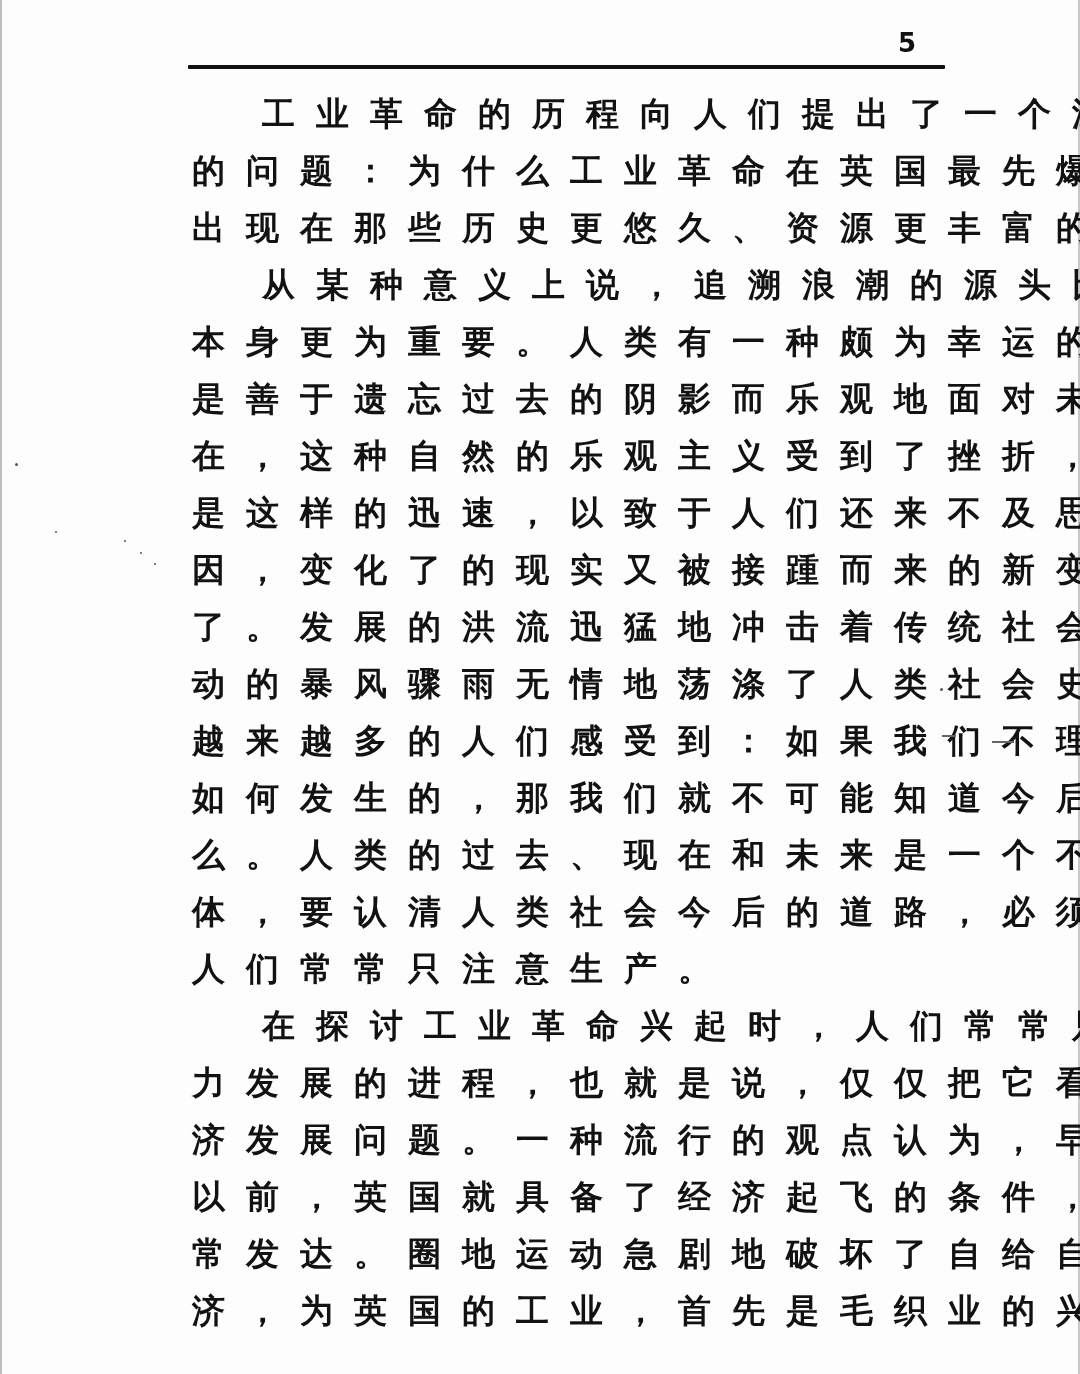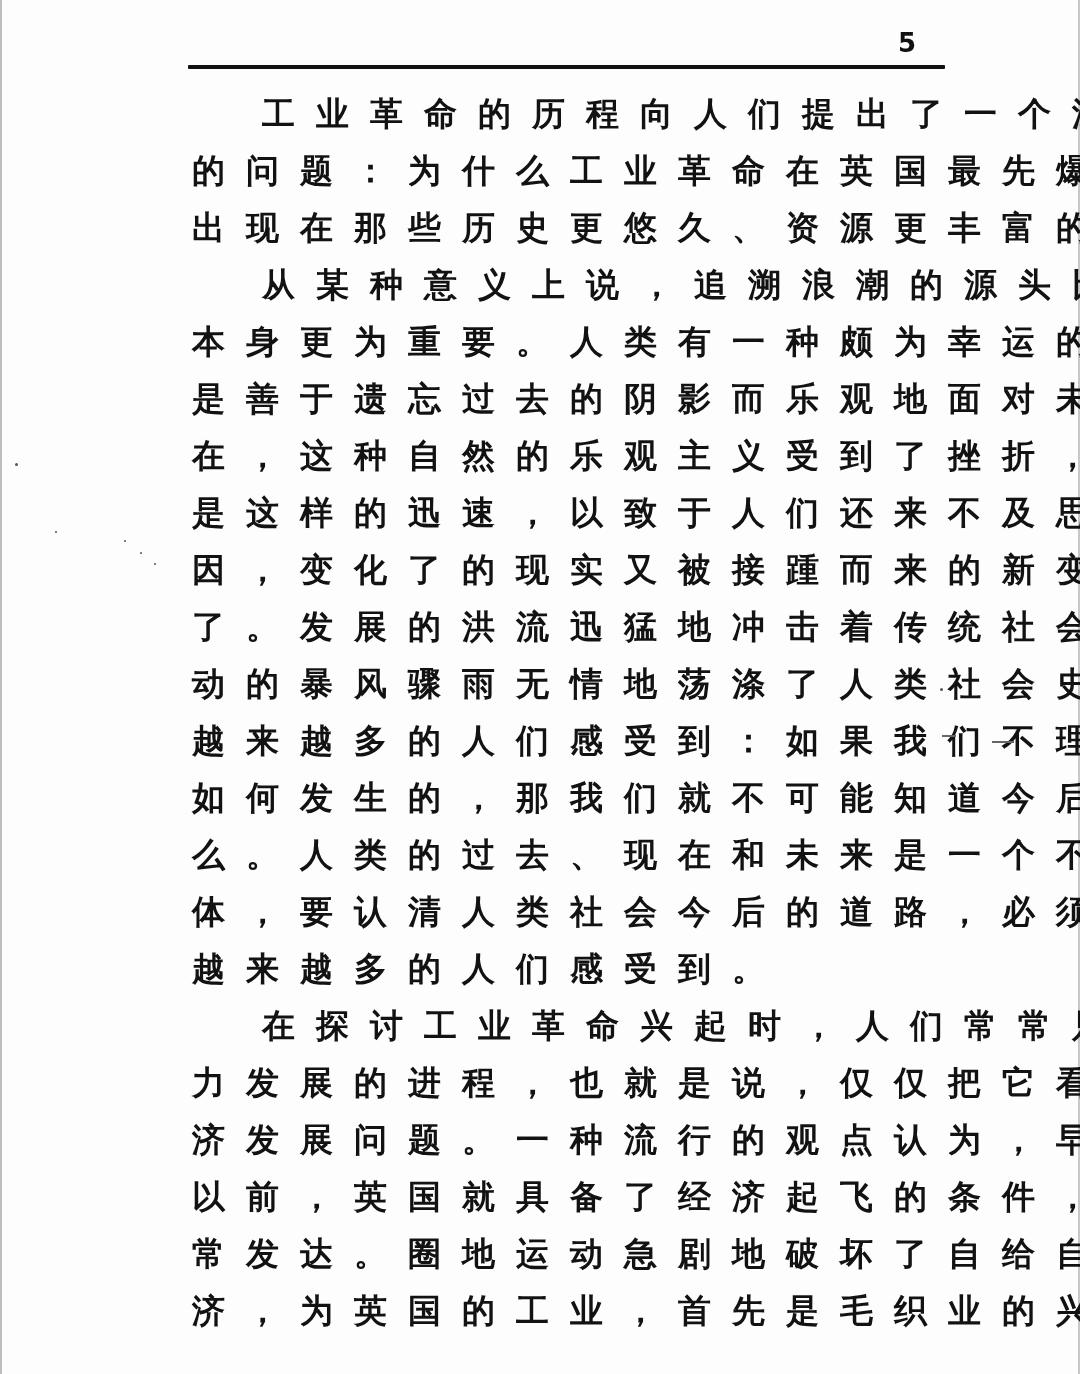--- a/index.html
+++ b/index.html
@@ -96,21 +96,21 @@
       <span class="line">是善于遗忘过去的阴影而乐观地面对未来。但是现</span>
       <span class="line">在，这种自然的乐观主义受到了挫折，社会的变化</span>
       <span class="line">是这样的迅速，以致于人们还来不及思考变化的原</span>
       <span class="line">因，变化了的现实又被接踵而来的新变 化 所 取代</span>
       <span class="line">了。发展的洪流迅猛地冲击着传统社会的结构，大变</span>
       <span class="line">动的暴风骤雨无情地荡涤了人类社会史上的遗迹。</span>
       <span class="line">越来越多的人们感受到：如果我们不理解这一切是</span>
       <span class="line">如何发生的，那我们就不可能知道今后将 发 生 什</span>
       <span class="line">么。人类的过去、现在和未来是一个不可分割的整</span>
       <span class="line">体，要认清人类社会今后的道路，必须透彻地了解</span>
-      <span class="line">越来越多的人们感受到。</span>
+      <span class="line">人们常常只注意生产。</span>
     </div>
 
     <div>
       <span class="line indent">在探讨工业革命兴起时，人们常常只注意生产</span>
       <span class="line">力发展的进程，也就是说，仅仅把它看做是一个经</span>
       <span class="line">济发展问题。一种流行的观点认为，早在十七世纪</span>
       <span class="line">以前，英国就具备了经济起飞的条件，商品经济非</span>
       <span class="line">常发达。圈地运动急剧地破坏了自给自足的小农经</span>
       <span class="line">济，为英国的工业，首先是毛织业的兴起奠定了基</span>
     </div>

